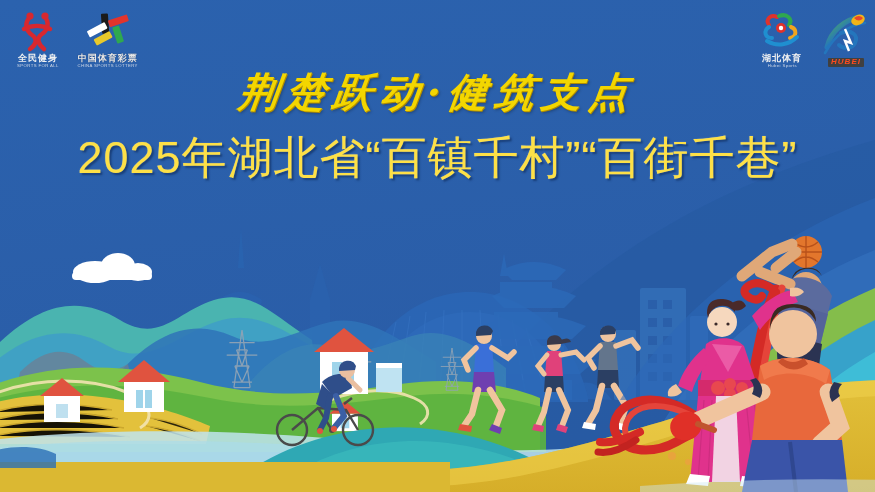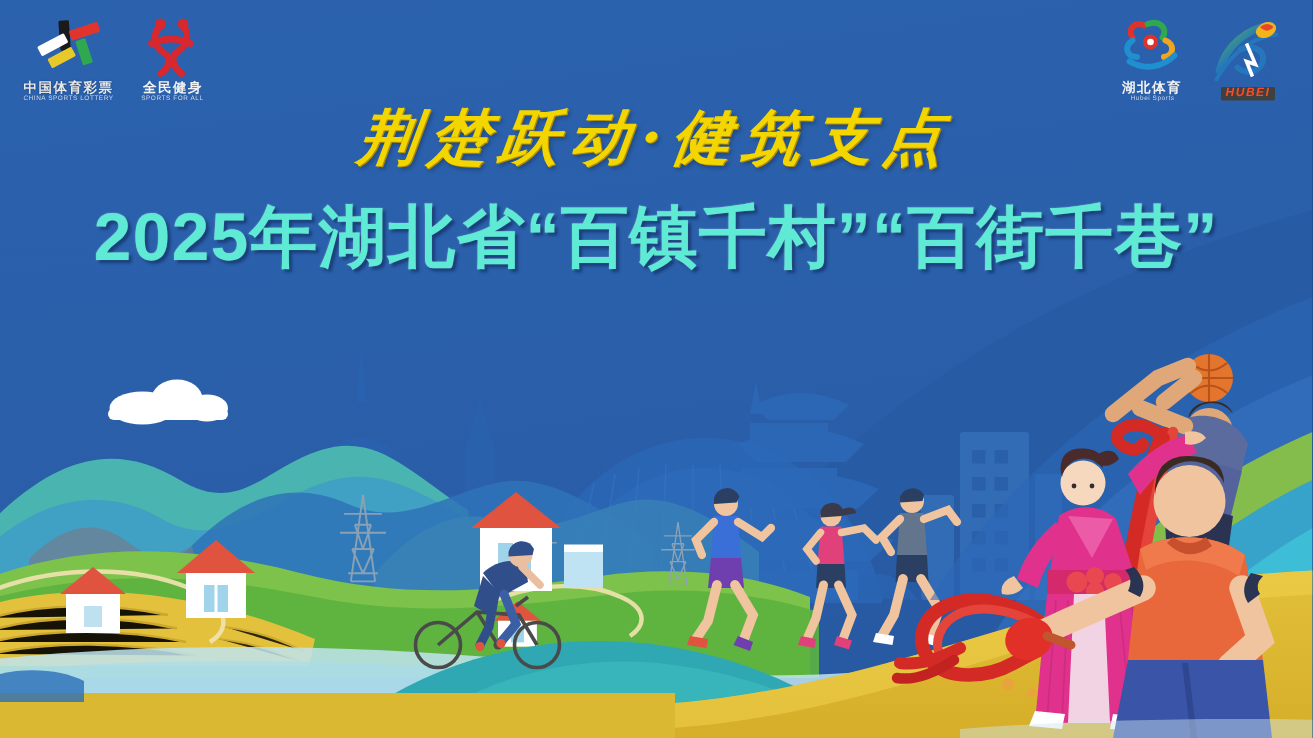--- a/index.html
+++ b/index.html
@@ -7,21 +7,21 @@
   #poster{
     position:relative;width:875px;height:492px;overflow:hidden;
     font-family:"Liberation Sans","DejaVu Sans",sans-serif;
     background:#2a5fab;
   }
   #poster svg.layer{position:absolute;left:0;top:0;width:875px;height:492px;display:block;}
 
   
   .logo-row{position:absolute;top:0;height:80px;display:flex;align-items:center;gap:14px;z-index:40;}
   .logo-row.left{left:14px;}
-  .logo-row.right{right:18px;justify-content:flex-end;}
+  .logo-row.right{right:4px;justify-content:flex-end;}
   .logo{display:flex;flex-direction:column;align-items:center;justify-content:center;}
   .logo .mark{display:block;}
   .logo .cn{font-size:9px;font-weight:bold;letter-spacing:1px;line-height:1.1;margin-top:1px;}
   .logo .en{font-size:4.5px;letter-spacing:.4px;line-height:1.1;transform:scale(.95);}
   .logo.lottery .cn{color:#e8e8e8;text-shadow:0 0 1px #0a2a5c;}
   .logo.lottery .en{color:#cfd8e6;}
   .logo.sfa .cn{color:#f2f2f2;}
   .logo.sfa .en{color:#cfd8e6;}
   .logo.hbs .cn{color:#f2f2f2;}
   .logo.hbs .en{color:#cfd8e6;}
@@ -32,21 +32,21 @@
   .calli{
     font-family:"DejaVu Serif","Liberation Serif",serif;
     font-weight:bold;font-style:italic;
     font-size:40px;letter-spacing:7px;
     color:#f3d600;
     text-shadow:1px 1px 0 #b08c00, 2px 2px 3px rgba(0,0,0,.28);
     line-height:1;
     transform:skewX(-7deg);
   }
   .t1,.t2{
-    color:#5eead4;font-weight:bold;line-height:1.08;
+    color:#fde047;font-weight:normal;line-height:1.08;
     text-shadow:2px 2px 2px rgba(10,35,80,.55), 0 0 1px rgba(255,255,255,.5);
   }
   .t1{font-size:45px;letter-spacing:1px;margin-top:22px;}
   .t2{font-size:45px;letter-spacing:3px;margin-top:8px;}
   .q{font-size:45px;}
 </style>
 </head>
 <body>
 
 <div id="poster">
@@ -414,46 +414,46 @@
         <circle cx="672" cy="456" r="4" fill="#e8a43c"></circle>
         <circle cx="688" cy="462" r="3" fill="#e8a43c"></circle>
       </g>
 
       <path d="M640 486 C720 480 800 478 885 480 L885 492 L640 492 Z" fill="#cfe7f2" opacity=".45"></path>
     </g>
   </svg>
 
   <div class="logo-row left">
 
+    <div class="logo sfa">
+      <svg class="mark" width="48" height="42" viewBox="0 0 48 42">
+        <g fill="none" stroke="#d8282f" stroke-width="4.5" stroke-linecap="round">
+          <path d="M16 6 C10 12 12 20 18 24 C24 28 22 34 16 38"></path>
+          <path d="M30 5 C36 11 34 19 28 23 C22 27 24 33 30 38"></path>
+          <path d="M10 18 C18 14 28 14 36 18"></path>
+        </g>
+        <circle cx="16" cy="5" r="3.6" fill="#d8282f"></circle>
+        <circle cx="31" cy="5" r="3.6" fill="#d8282f"></circle>
+      </svg>
+      <span class="cn">全民健身</span>
+      <span class="en">SPORTS FOR ALL</span>
+    </div>
+
     <div class="logo lottery">
       <svg class="mark" width="56" height="42" viewBox="0 0 56 42">
         <g transform="rotate(-18 28 20)">
           <rect x="24" y="2" width="7" height="20" rx="1" fill="#1a1a1a" transform="rotate(14 27 12)"></rect>
           <rect x="31" y="10" width="20" height="7" rx="1" fill="#e2342c"></rect>
           <rect x="8" y="12" width="20" height="7" rx="1" fill="#ffffff" transform="rotate(-10 18 15)"></rect>
           <rect x="12" y="22" width="18" height="7" rx="1" fill="#e8c92a" transform="rotate(-10 21 25)"></rect>
           <rect x="33" y="18" width="7" height="17" rx="1" fill="#2fa84f"></rect>
         </g>
       </svg>
       <span class="cn">中国体育彩票</span>
       <span class="en">CHINA SPORTS LOTTERY</span>
-    </div>
-
-    <div class="logo sfa">
-      <svg class="mark" width="48" height="42" viewBox="0 0 48 42">
-        <g fill="none" stroke="#d8282f" stroke-width="4.5" stroke-linecap="round">
-          <path d="M16 6 C10 12 12 20 18 24 C24 28 22 34 16 38"></path>
-          <path d="M30 5 C36 11 34 19 28 23 C22 27 24 33 30 38"></path>
-          <path d="M10 18 C18 14 28 14 36 18"></path>
-        </g>
-        <circle cx="16" cy="5" r="3.6" fill="#d8282f"></circle>
-        <circle cx="31" cy="5" r="3.6" fill="#d8282f"></circle>
-      </svg>
-      <span class="cn">全民健身</span>
-      <span class="en">SPORTS FOR ALL</span>
     </div>
   </div>
 
   <div class="logo-row right">
 
     <div class="logo hbs">
       <svg class="mark" width="50" height="42" viewBox="0 0 50 42">
         <g fill="none" stroke-width="4" stroke-linecap="round">
           <path d="M12 14 C8 8 14 3 20 6" stroke="#e0322c"></path>
           <path d="M22 5 C30 2 36 8 32 14" stroke="#2fa84f"></path>

